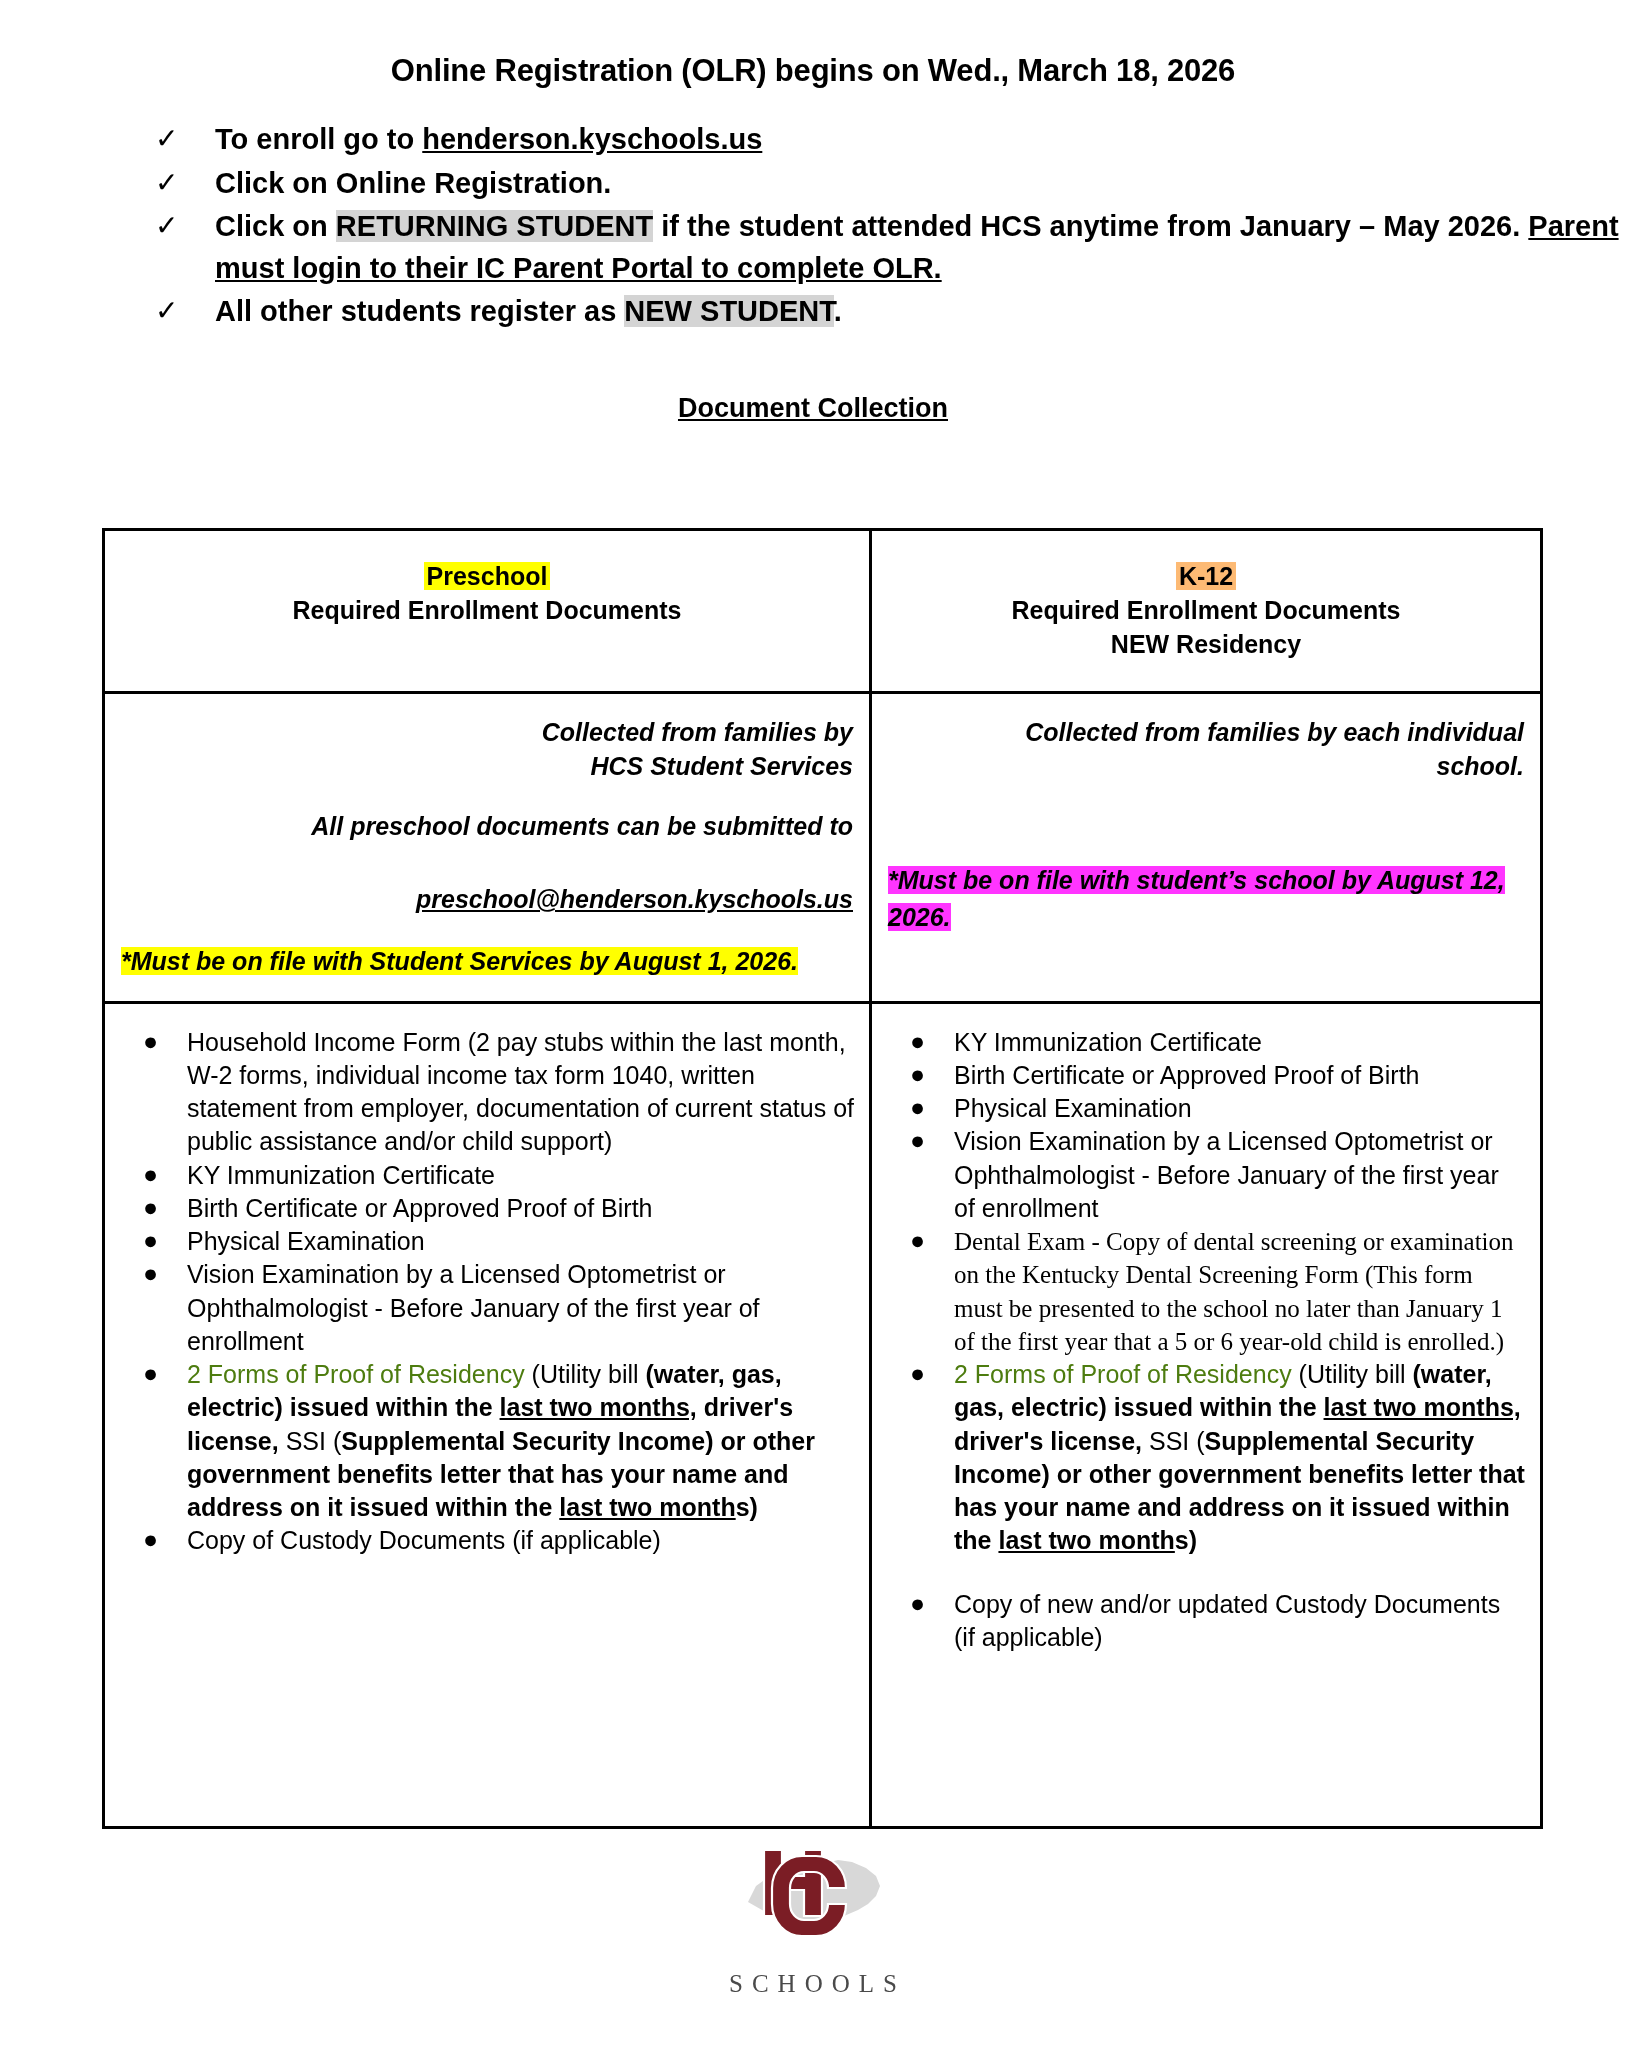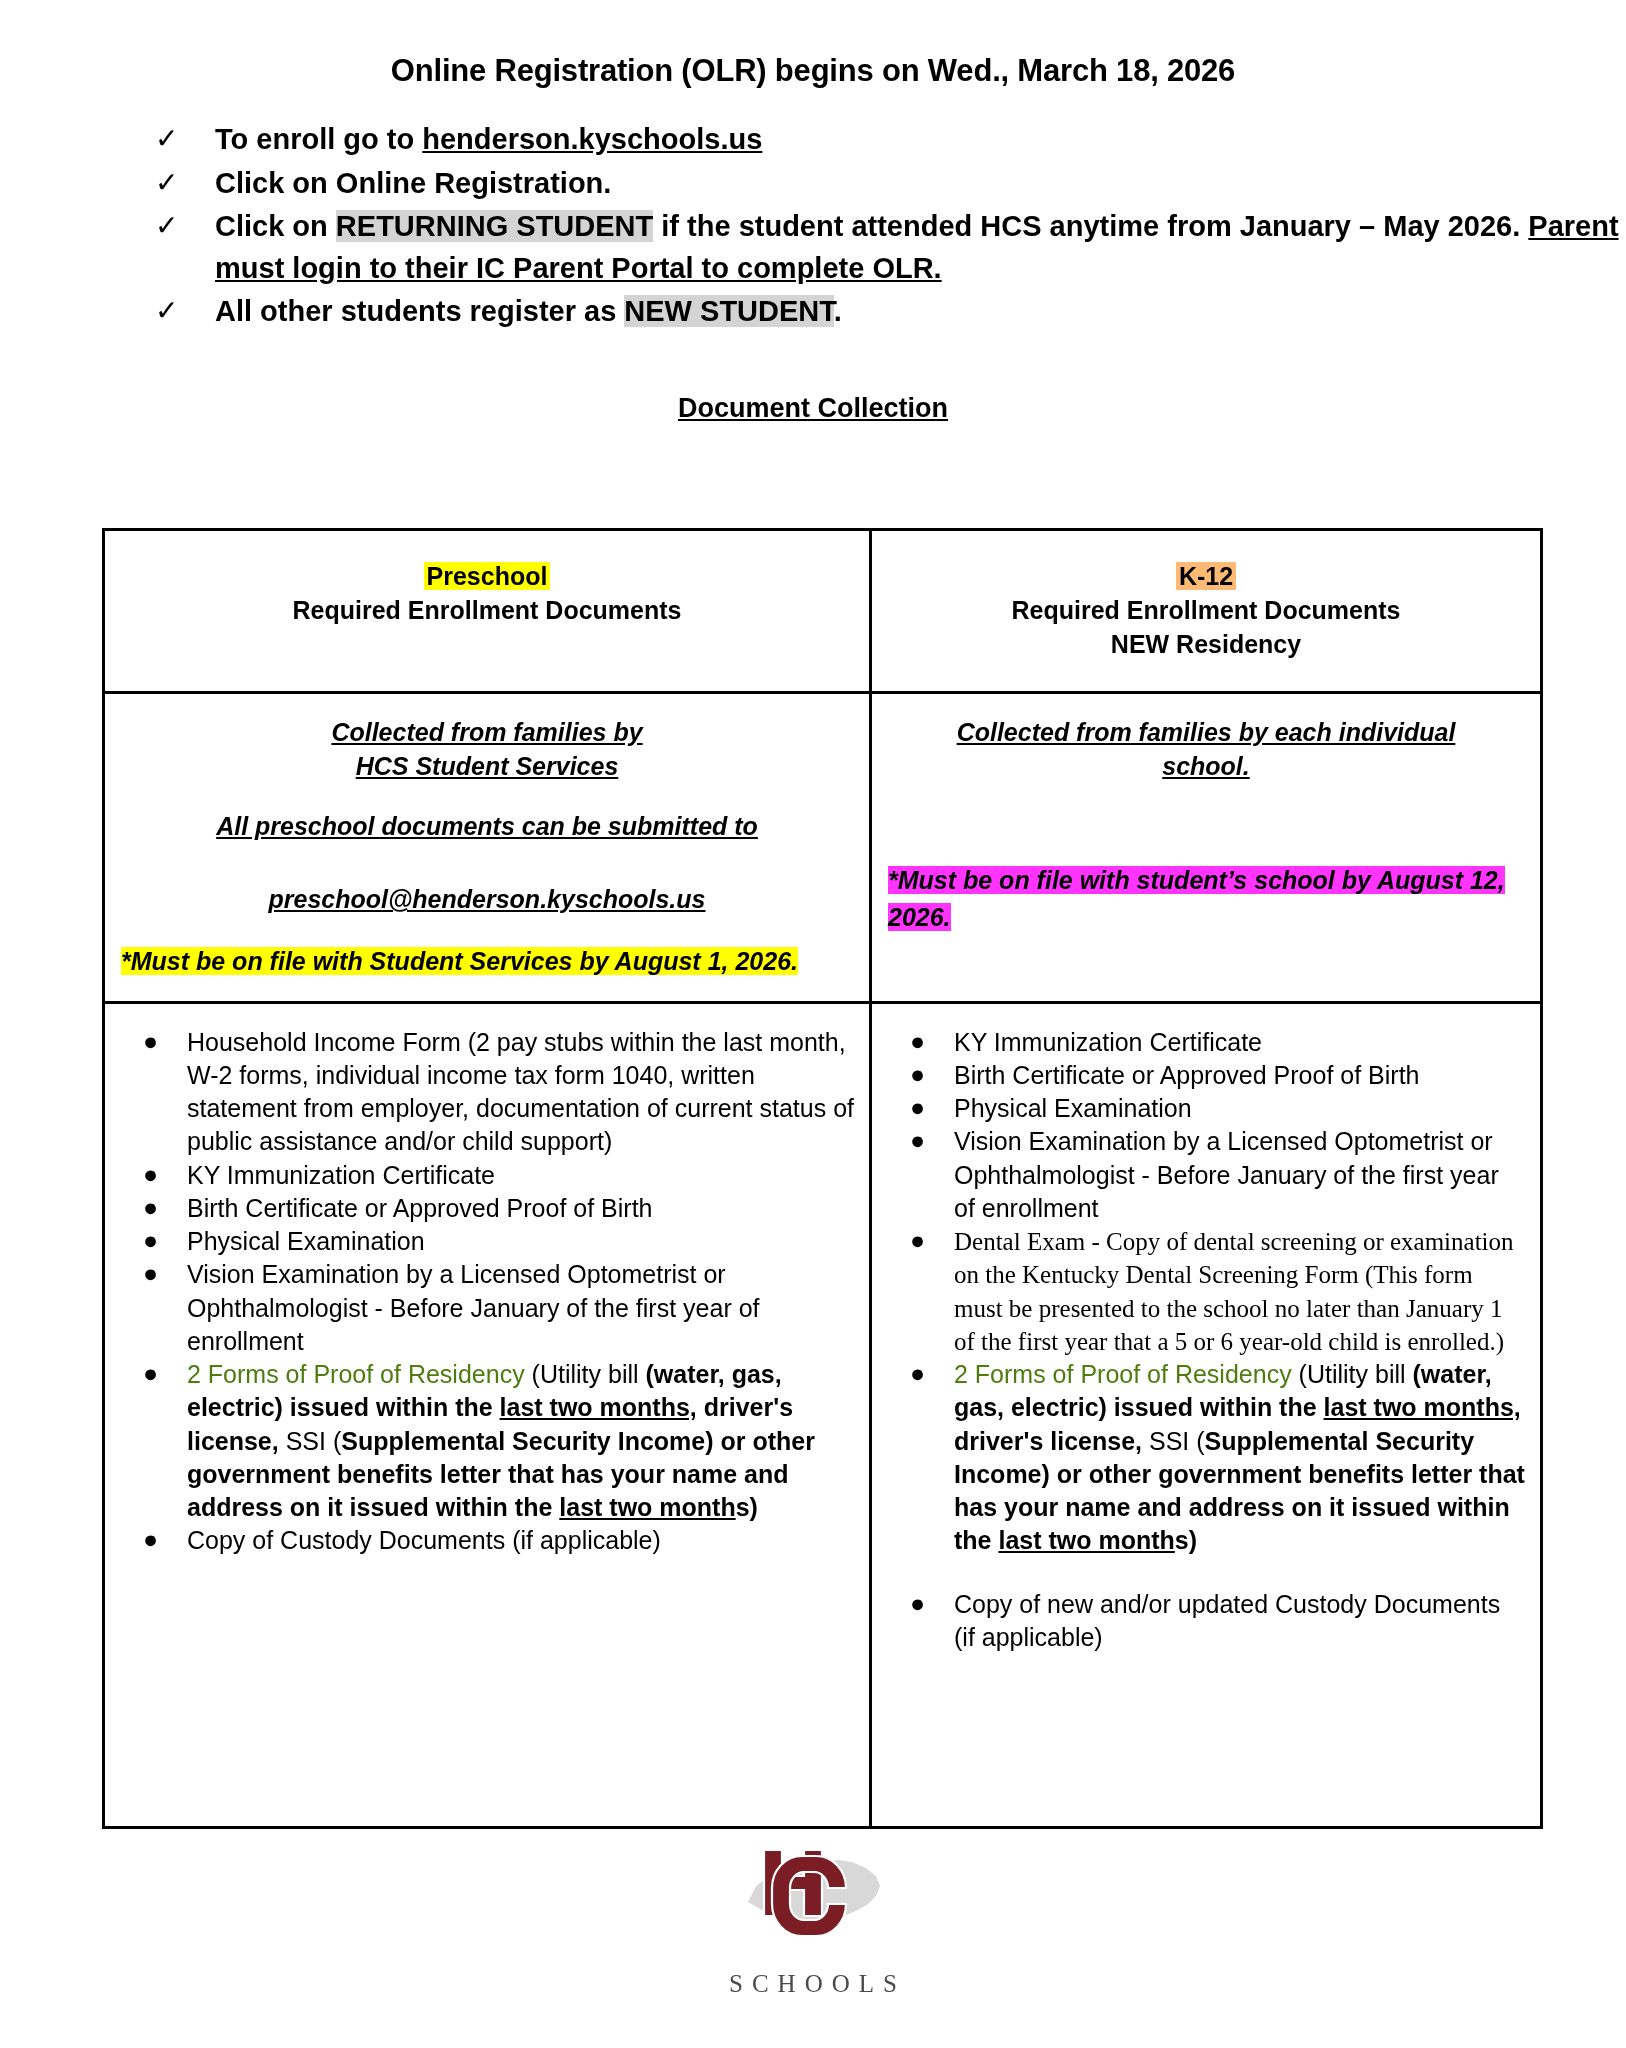--- a/index.html
+++ b/index.html
@@ -93,21 +93,21 @@
   }
   .head-cell .tag { padding: 0 3px; }
 
   .intro-cell {
     font-size: 25px;
     font-weight: bold;
     font-style: italic;
     line-height: 1.35;
     padding: 22px 16px 20px 16px !important;
   }
-  .intro-center { text-align: center; text-decoration: underline; }
+  .intro-center { text-align: right; }
   .intro-left   { text-align: left; }
   .spacer-line  { height: 26px; }
   .spacer-line-lg { height: 52px; }
 
   
   .body-cell {
     padding: 22px 14px 30px 14px !important;
     height: 770px;
   }
   ul.docs {

